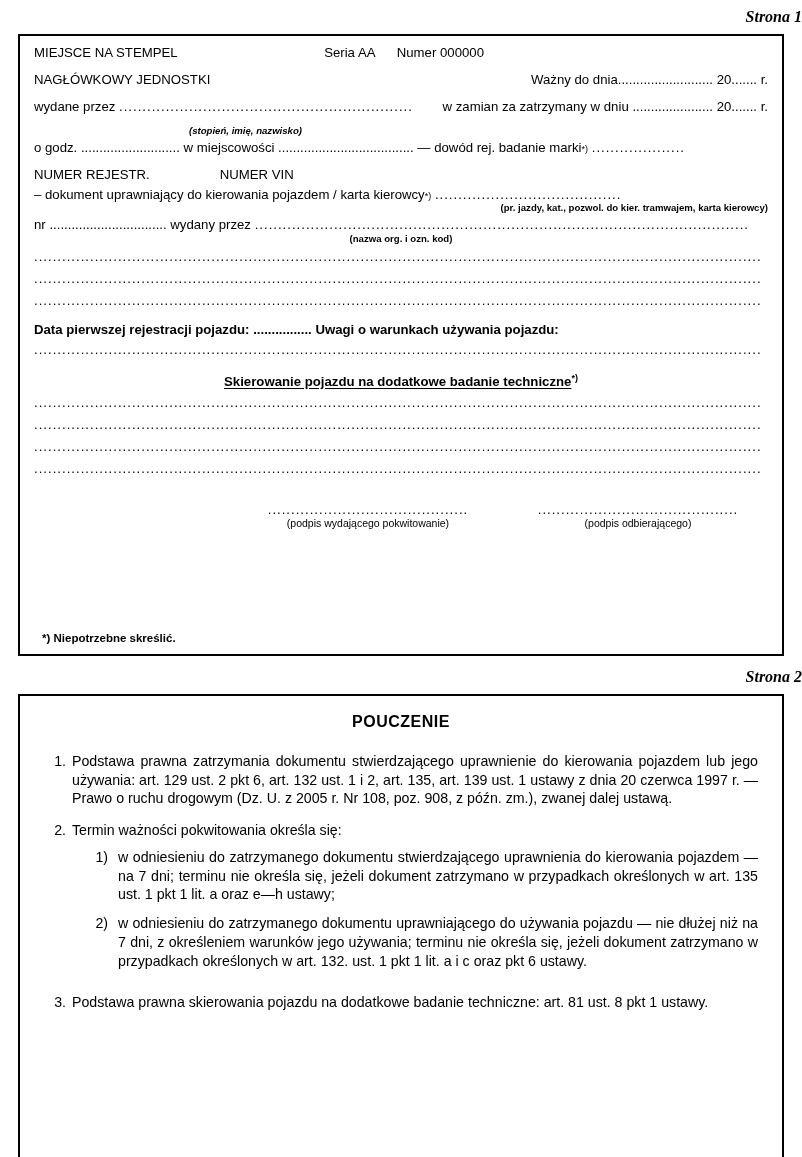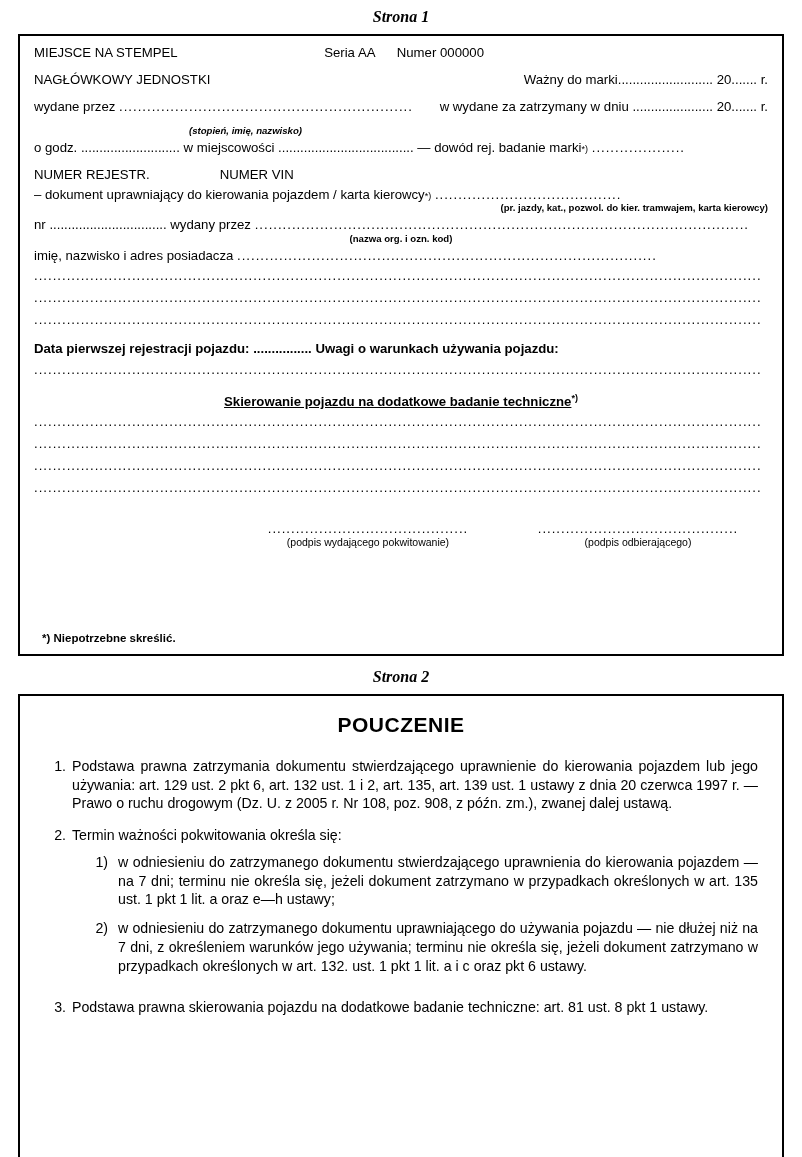--- a/index.html
+++ b/index.html
@@ -9,21 +9,21 @@
   }
   body {
     width: 802px;
     height: 1157px;
     font-family: "Liberation Sans", sans-serif;
     color: #000000;
     position: relative;
     overflow: hidden;
   }
   .page-label {
-    text-align: center;
+    text-align: right;
     font-style: italic;
     font-weight: bold;
     font-size: 16px;
     font-family: "Liberation Serif", serif;
   }
   #page1-label { margin-top: 8px; margin-bottom: 8px; }
   #page2-label { margin-top: 12px; margin-bottom: 8px; }
 
   .form-box {
     border: 2px solid #000;
@@ -95,21 +95,21 @@
   .skier-title {
     text-align: center;
     margin-top: 16px;
     font-size: 13.2px;
   }
 
   
   .pouczenie-title {
     text-align: center;
     font-weight: bold;
-    font-size: 21px;
+    font-size: 16px;
     margin-bottom: 22px;
     letter-spacing: 0.5px;
   }
   ol.items {
     list-style: none;
     margin: 0;
     padding: 0;
     font-size: 14.2px;
     line-height: 1.32;
   }
@@ -139,32 +139,32 @@
     <span class="hdr-right">
       <span>Seria AA</span>
       &nbsp;&nbsp;&nbsp;&nbsp;
       <span>Numer 000000</span>
     </span>
   </div>
 
   <div class="hdr-row mt14">
     <span class="hdr-left">NAGŁÓWKOWY JEDNOSTKI</span>
     <span class="spacer"></span>
-    <span>Ważny do marki</span>
+    <span>Ważny do dnia</span>
     <span>..........................</span>
     <span>&nbsp;</span>
     <span>20....... r.</span>
   </div>
 
   <div class="row mt14">
     <span>wydane przez</span>
     <span>&nbsp;</span>
     <span class="dots">...............................................................</span>
     <span>&nbsp;</span>
-    <span>w wydane za zatrzymany w dniu</span>
+    <span>w zamian za zatrzymany w dniu</span>
     <span>&nbsp;</span>
     <span>......................</span>
     <span>&nbsp;</span>
     <span>20....... r.</span>
   </div>
 
   <div class="tiny" style="margin-left:155px; margin-top:12px;font-style:italic;">(stopień, imię, nazwisko)</div>
 
   <div class="row mt6">
     <span>o godz.</span>
@@ -201,25 +201,20 @@
     <span>&nbsp;</span>
     <span>................................</span>
     <span>&nbsp;</span>
     <span>wydany przez</span>
     <span>&nbsp;</span>
     <span class="dots">..........................................................................................................</span>
   </div>
 
   <div class="tiny tiny-center" style="margin-top:2px;">(nazwa org. i ozn. kod)</div>
 
-  <div class="row mt6">
-    <span>imię, nazwisko i adres posiadacza</span>
-    <span>&nbsp;</span>
-    <span class="dots">..........................................................................................</span>
-  </div>
 
 
   <div class="dotline">............................................................................................................................................................</div>
   <div class="dotline">............................................................................................................................................................</div>
   <div class="dotline">............................................................................................................................................................</div>
 
   <div class="row mt14 b">
     <span>Data pierwszej rejestracji pojazdu:</span>
     <span>&nbsp;</span>
     <span>................</span>

